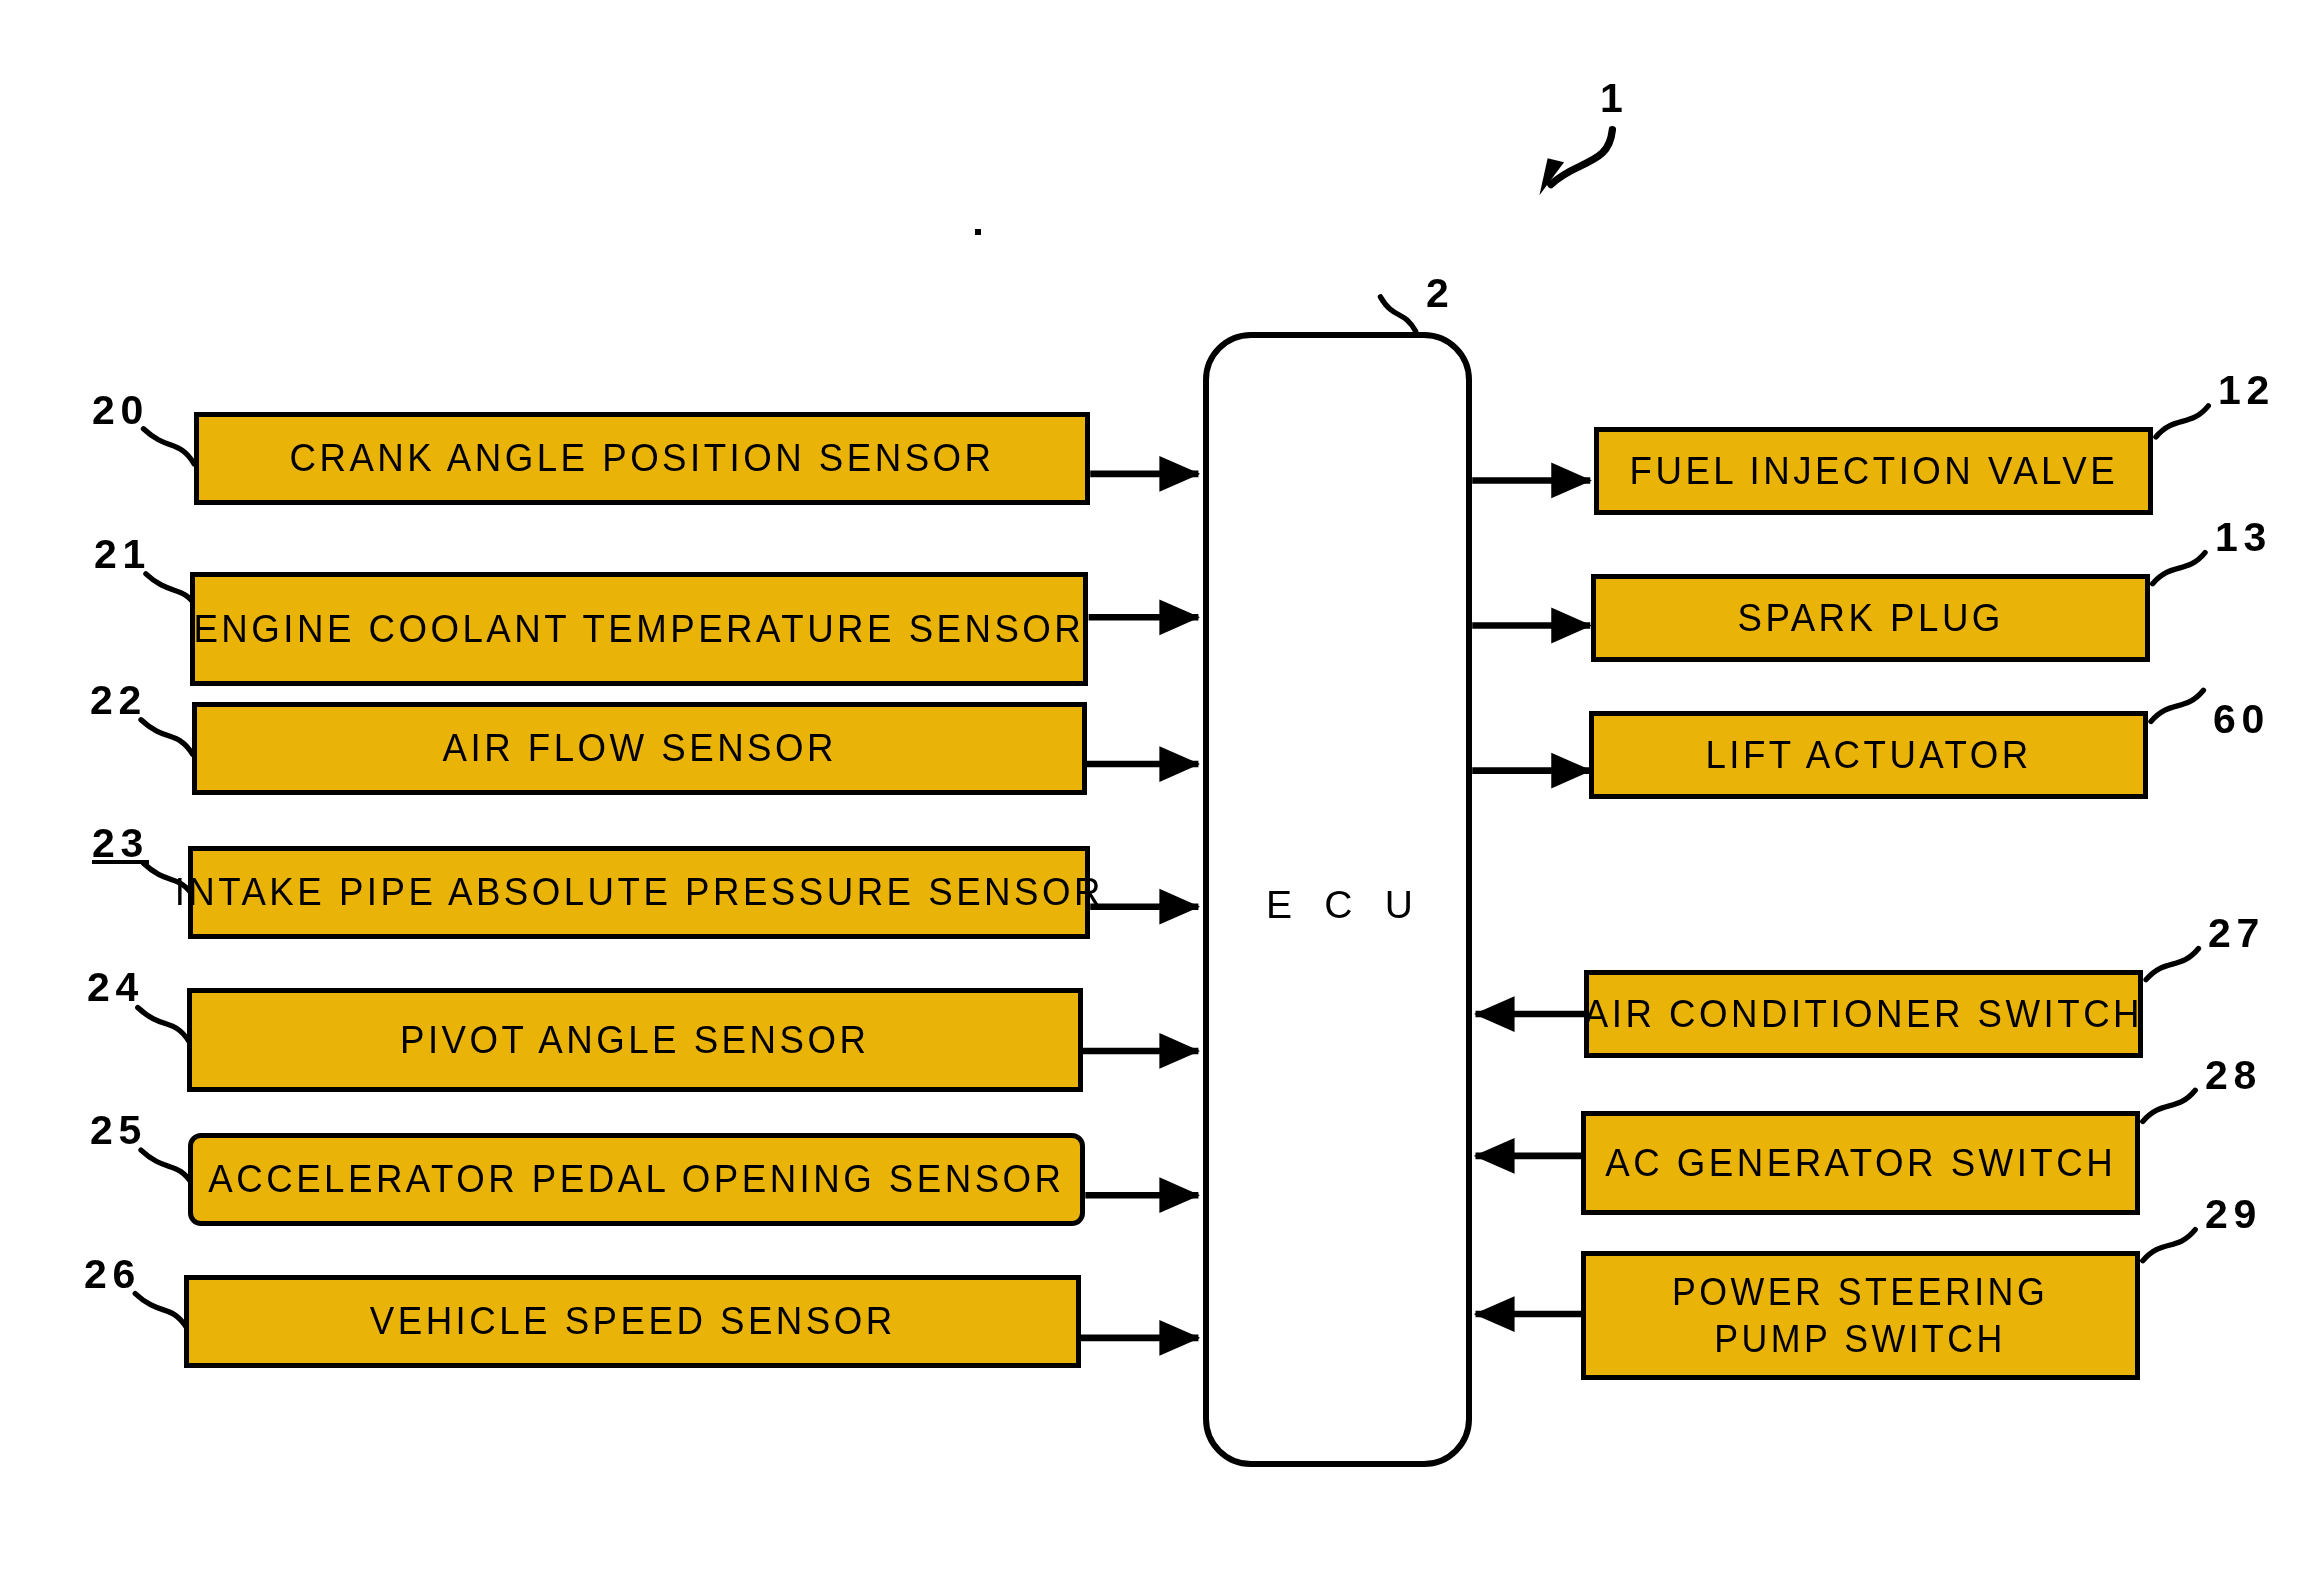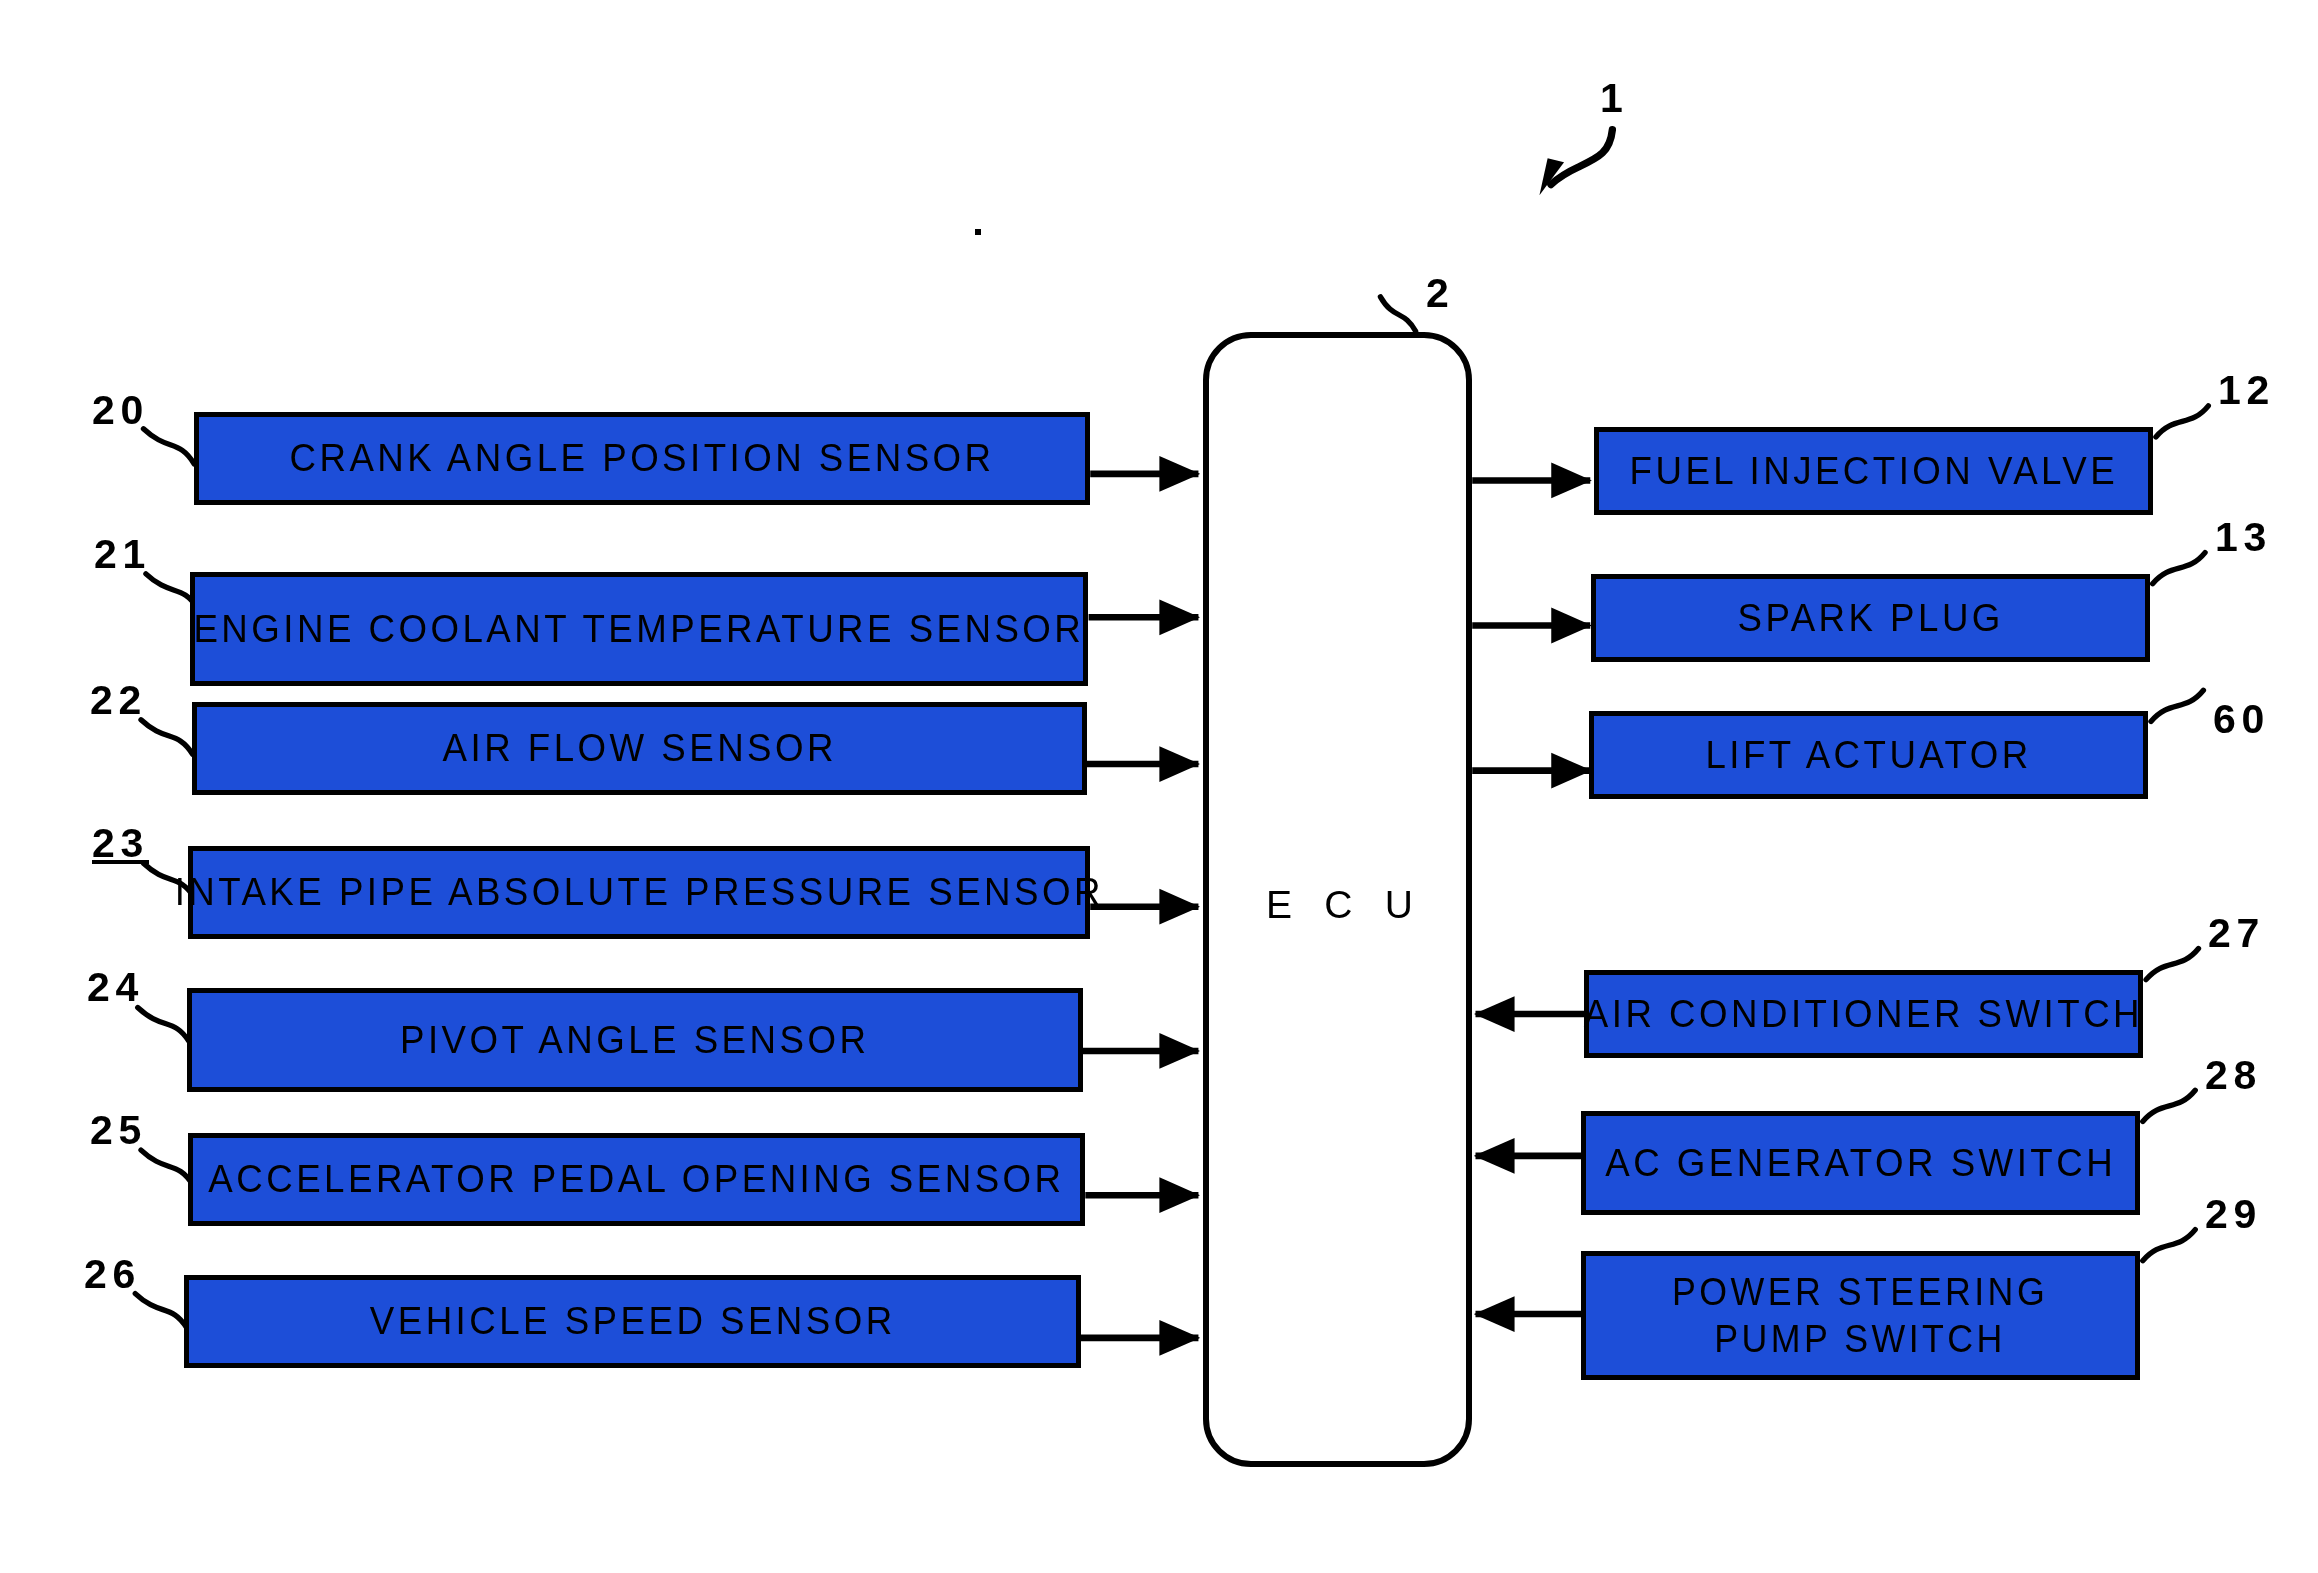--- a/index.html
+++ b/index.html
@@ -19,21 +19,21 @@
     position: absolute;
     left: 0;
     top: 0;
     width: 2319px;
     height: 1574px;
   }
   .blk-box {
     position: absolute;
     box-sizing: border-box;
     border: 5.7px solid #000000;
-    background: #1d4ed8;
+    background: #eab308;
     display: flex;
     align-items: center;
     justify-content: center;
   }
   .blk-label {
     font-family: "Liberation Sans Narrow", "Liberation Sans", sans-serif;
     font-size: 39px;
     letter-spacing: 3.7px;
     color: #000000;
     white-space: pre;
@@ -169,21 +169,21 @@
   <div class="blk-box" style="left:188px; top:846px; width:902px; height:93px;">
     <span class="blk-label">INTAKE PIPE ABSOLUTE PRESSURE SENSOR</span>
   </div>
 
   <div class="ref-num" style="left:87px; top:964px;">24</div>
   <div class="blk-box" style="left:187px; top:988px; width:896px; height:104px;">
     <span class="blk-label">PIVOT ANGLE SENSOR</span>
   </div>
 
   <div class="ref-num" style="left:90px; top:1107px;">25</div>
-  <div class="blk-box" style="left:188px; top:1133px; width:897px; height:93px;">
+  <div class="blk-box" style="left:188px; top:1133px; width:897px; height:93px;border-radius:13px;">
     <span class="blk-label">ACCELERATOR PEDAL OPENING SENSOR</span>
   </div>
 
   <div class="ref-num" style="left:84px; top:1251px;">26</div>
   <div class="blk-box" style="left:184px; top:1275px; width:897px; height:93px;">
     <span class="blk-label">VEHICLE SPEED SENSOR</span>
   </div>
 
   <div class="ref-num" style="left:2218px; top:367px;">12</div>
   <div class="blk-box" style="left:1594px; top:427px; width:559px; height:88px;">

